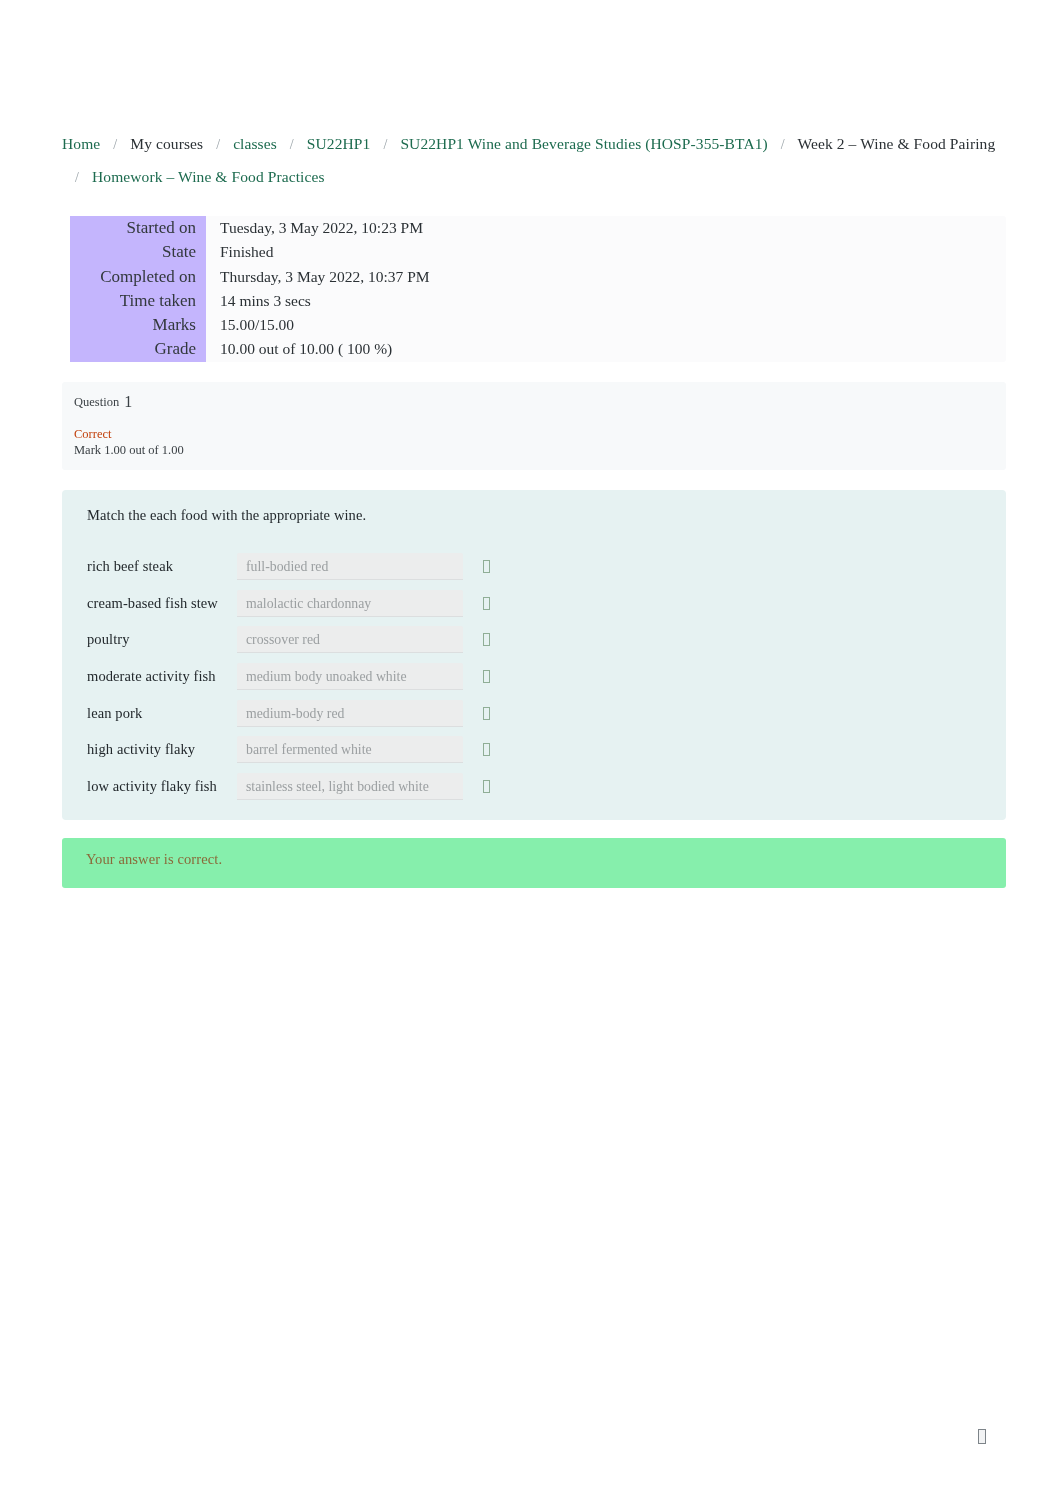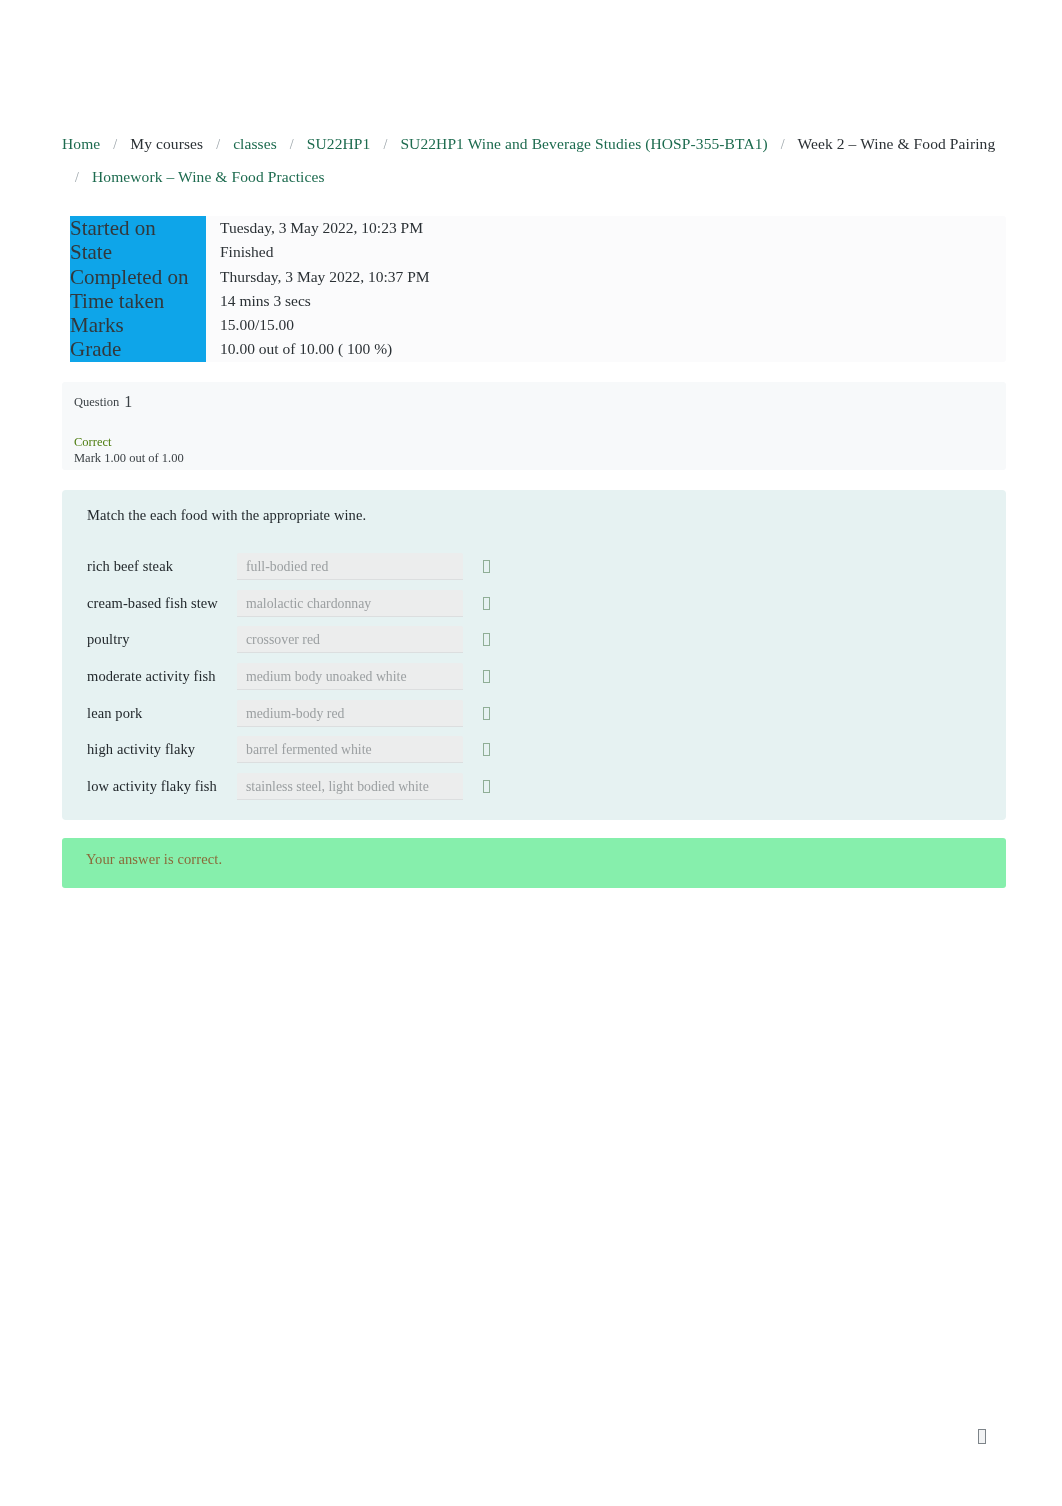--- a/index.html
+++ b/index.html
@@ -64,25 +64,25 @@
     border-radius: 3px;
   }
   .qi-row {
     display: flex;
     align-items: center;
     height: 24.3px;
   }
   .qi-label {
     width: 136px;
     flex: 0 0 136px;
-    text-align: left;
+    text-align: right;
     padding-right: 10px;
-    font-size: 21px;
+    font-size: 17px;
     color: #32383c;
-    background: #0ea5e9;
+    background: #c4b5fd;
     height: 24.3px;
     line-height: 24.3px;
   }
   .qi-row:first-child .qi-label { padding-top: 0; }
   .qi-value {
     padding-left: 14px;
     font-size: 15.5px;
     color: #2b3135;
     line-height: 24.3px;
   }
@@ -103,23 +103,23 @@
     color: #3b4145;
     line-height: 16px;
   }
   .q-no .q-num {
     font-size: 16px;
     padding-left: 5px;
     vertical-align: -1px;
   }
   .q-state {
     font-size: 12.5px;
-    color: #4d7c0f;
+    color: #c2410c;
     line-height: 16px;
-    margin-top: 24px;
+    margin-top: 16px;
   }
   .q-mark {
     font-size: 12.5px;
     color: #3b4145;
     line-height: 16px;
     margin-top: 0;
   }
 
   
   .q-body {

